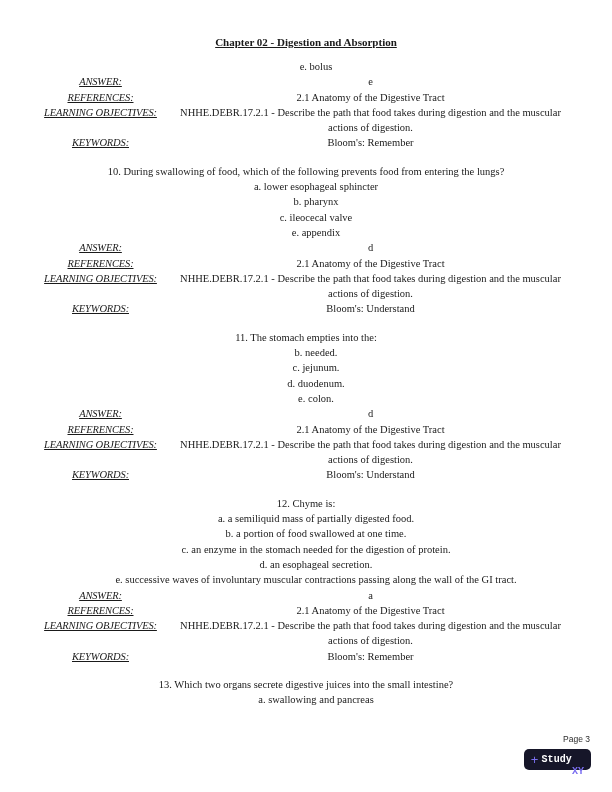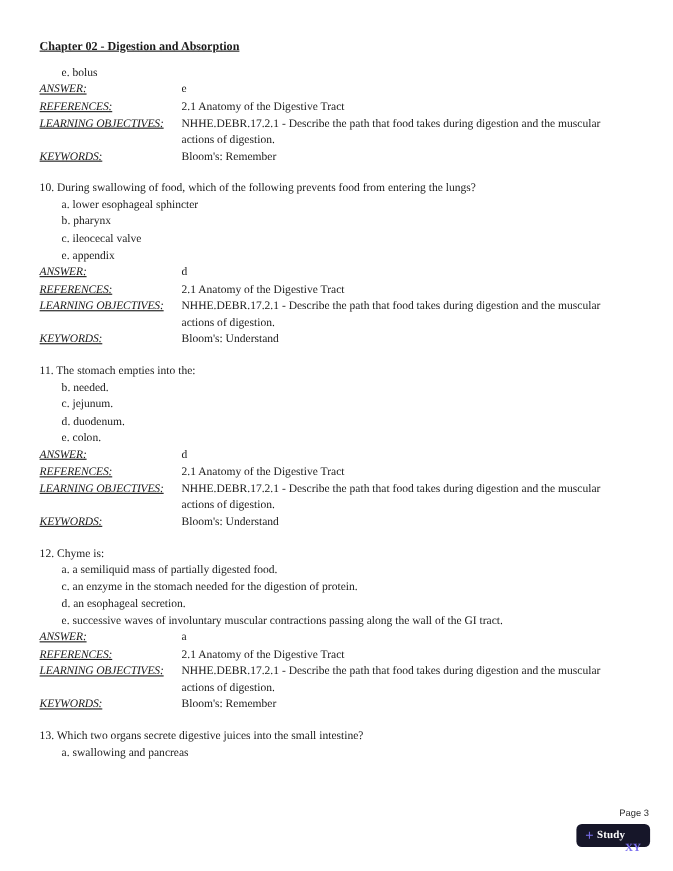--- a/index.html
+++ b/index.html
@@ -20,21 +20,21 @@
     position: relative;
     width: 612px; height: 792px;
     background: var(--page-bg);
     color: var(--text);
     font-size: 10.5px;
     line-height: 15.3px;
     overflow: hidden;
   }
   .content {
     position: absolute;
-    left: 36px; right: 36px; top: 36px;
+    left: 36px; right: 36px; top: 36px; text-align: center;
   }
   .chapter-title {
     font-size: 11px;
     font-weight: bold;
     text-decoration: underline;
     line-height: 13px;
     margin: 0 0 10px 0;
   }
   .qblock { margin-bottom: 13px; }
   .question-line { margin: 0; }
@@ -74,28 +74,28 @@
     color: var(--badge-accent);
     font-family: "Liberation Sans", sans-serif;
     font-size: 13px;
     font-weight: 400;
     line-height: 1;
     margin-right: 3px;
     margin-top: -1px;
   }
   .brand-main {
     color: var(--badge-text);
-    font-family: Liberation Serif, serif;
+    font-family: Liberation Mono, monospace;
     font-size: 10px;
     font-weight: bold;
     letter-spacing: 0.1px;
   }
   .brand-accent {
     color: var(--badge-accent);
-    font-family: Liberation Serif, serif;
+    font-family: Liberation Mono, monospace;
     font-size: 10px;
     font-weight: bold;
     letter-spacing: 0.1px;
     margin-top: 24px;
   }
 </style>
 </head>
 <body>
 
 <div class="page">
@@ -167,20 +167,21 @@
       </div>
       <div class="mrow">
         <span class="mlabel">KEYWORDS:</span>
         <span class="mvalue">Bloom's: Understand</span>
       </div>
     </section>
 
     <section class="qblock">
       <div class="question-line">12. Chyme is:</div>
       <div class="option">a. a semiliquid mass of partially digested food.</div>
+      <div class="option">b. a portion of food swallowed at one time.</div>
       <div class="option">c. an enzyme in the stomach needed for the digestion of protein.</div>
       <div class="option">d. an esophageal secretion.</div>
       <div class="option">e. successive waves of involuntary muscular contractions passing along the wall of the GI tract.</div>
       <div class="mrow">
         <span class="mlabel">ANSWER:</span>
         <span class="mvalue">a</span>
       </div>
       <div class="mrow">
         <span class="mlabel">REFERENCES:</span>
         <span class="mvalue">2.1 Anatomy of the Digestive Tract</span>

